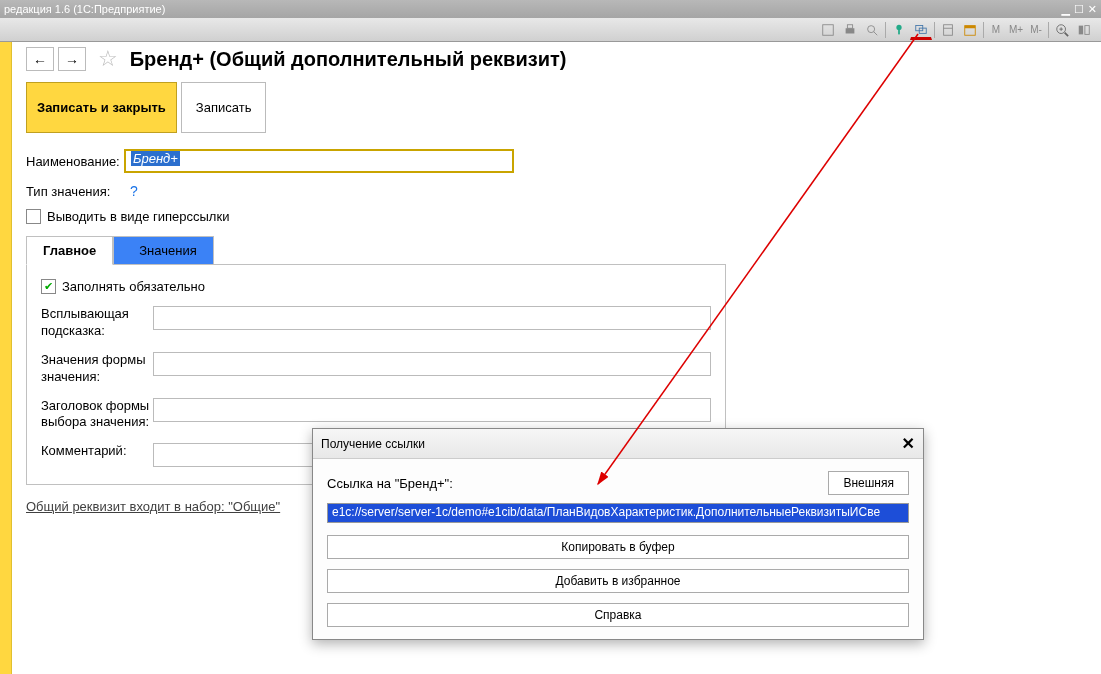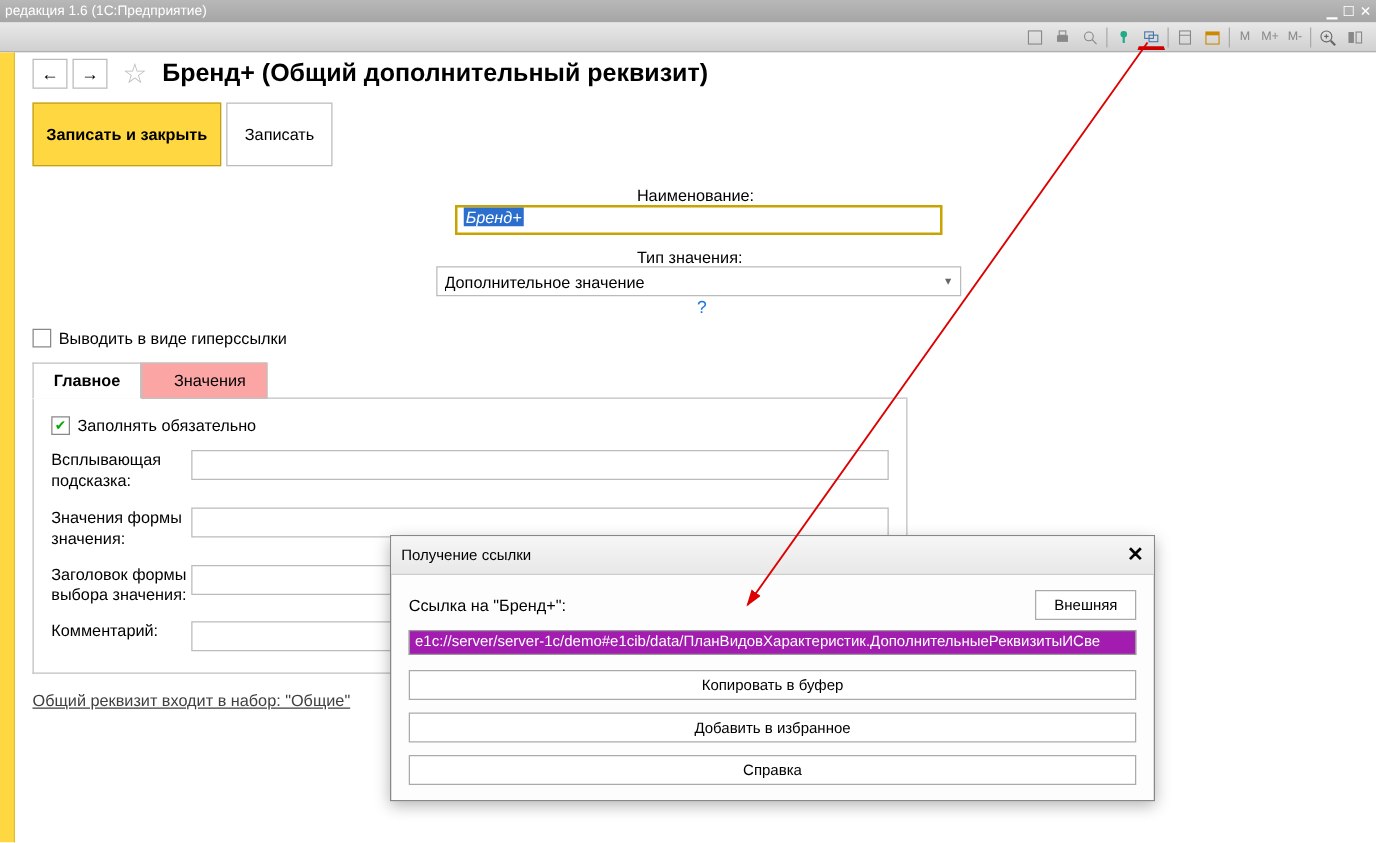--- a/index.html
+++ b/index.html
@@ -22,53 +22,53 @@
   
   .nav-row { display: flex; align-items: center; gap: 4px; margin-bottom: 10px; }
   .nav-btn { width: 28px; height: 24px; border: 1px solid #bbb; background: #fff; display: flex; align-items: center; justify-content: center; font-size: 14px; cursor: pointer; }
   .star { font-size: 22px; color: #bbb; margin: 0 8px; }
   .h1 { font-size: 20px; font-weight: bold; }
   
   .btn-row { display: flex; gap: 4px; margin-bottom: 16px; }
   .btn-primary { background: #ffd740; border: 1px solid #c0a020; padding: 5px 10px; font-weight: bold; font-size: 13px; cursor: pointer; }
   .btn-secondary { background: #fff; border: 1px solid #bbb; padding: 17px 14px; font-size: 13px; cursor: pointer; }
   
-  .form-row { display: flex; align-items: center; margin-bottom: 10px; font-size: 13px; flex-direction: column; }
+  .form-row { display: flex; align-items: center; margin-bottom: 10px; font-size: 13px; }
   .form-row .lbl { width: 98px; flex-shrink:0; }
   .input-name { width: 390px; height: 24px; border: 2px solid #c9a400; padding: 0 5px; font-size: 13px; }
   .input-name .sel { background: #2b6fce; color: #fff; padding: 0 2px; font-style: italic; }
   .input-type { width: 420px; position: relative; }
   .input-type-inner { width: 100%; height: 24px; border: 1px solid #bbb; padding: 0 22px 0 6px; font-size: 13px; }
   .input-type .dd { position: absolute; right: 1px; top: 1px; width: 18px; height: 22px; display: flex; align-items: center; justify-content: center; font-size: 10px; color: #666; }
   .help-q { color: #1a73e8; margin-left: 6px; font-size: 14px; }
 
   .check-row { display: flex; align-items: center; margin-bottom: 12px; font-size: 13px; gap: 6px; }
   .checkbox { width: 15px; height: 15px; border: 1px solid #888; display: flex; align-items: center; justify-content: center; font-size: 11px; color: #0a0; }
 
   .tabs { display: flex; border-bottom: 1px solid #c0c0c0; width: 700px; }
   .tab { padding: 6px 16px; font-size: 13px; border: 1px solid #c0c0c0; margin-bottom: -1px; cursor: pointer; }
   .tab.active { background: #fff; border-bottom: 1px solid #fff; font-weight: bold; }
-  .tab.inactive { background: #fca5a5; padding-left: 25px; }
+  .tab.inactive { background: #3b82f6; padding-left: 25px; }
   .tab-body { border: 1px solid #c0c0c0; border-top: none; padding: 14px; width: 700px; height: 220px; }
   
   .field-row { display: flex; margin-bottom: 12px; font-size: 13px; align-items: flex-start; }
   .field-row .flabel { width: 112px; line-height: 1.3; }
   .field-row input { flex: 1; height: 24px; border: 1px solid #bbb; padding: 0 5px; font-size: 13px; }
   .field-row.short input { width: 260px; flex: none; }
   
   .link-bottom { color: #404040; text-decoration: underline; font-size: 13px; margin-top: 14px; display: inline-block; cursor: pointer; }
   
   
   .dialog { position: absolute; left: 312px; top: 428px; width: 612px; background: #fdfdfd; border: 1px solid #888; box-shadow: 0 4px 12px rgba(0,0,0,0.3); }
   .dialog-title { background: linear-gradient(#f6f6f6,#e8e8e8); border-bottom: 1px solid #ccc; padding: 5px 8px; font-size: 12px; display: flex; justify-content: space-between; align-items: center; }
   .dialog-close { font-size: 16px; font-weight: bold; cursor: pointer; }
   .dialog-body { padding: 12px 14px; }
   .dialog-row1 { display: flex; justify-content: space-between; align-items: center; margin-bottom: 8px; font-size: 13px; }
   .btn-dlg { background: #fff; border: 1px solid #aaa; padding: 4px 14px; font-size: 12px; cursor: pointer; }
-  .url-box { width: 100%; height: 20px; border: 1px solid #999; background: #a21caf; color: #fff; font-size: 12px; padding: 1px 4px; overflow: hidden; white-space: nowrap; }
+  .url-box { width: 100%; height: 20px; border: 1px solid #999; background: #1d4ed8; color: #fff; font-size: 12px; padding: 1px 4px; overflow: hidden; white-space: nowrap; }
   .dialog-btns { display: flex; justify-content: flex-end; gap: 10px; margin-top: 12px; flex-direction: column; }
   
   
   .arrow-line { position: absolute; pointer-events: none; }
 </style>
 </head>
 <body>
 
 <div class="titlebar">
   <span class="title">редакция 1.6  (1С:Предприятие)</span>
@@ -159,24 +159,20 @@
       <button class="btn-secondary">Записать</button>
     </div>
     
     <div class="form-row">
       <span class="lbl">Наименование:</span>
       <div class="input-name"><span class="sel">Бренд+</span></div>
     </div>
     
     <div class="form-row">
       <span class="lbl">Тип значения:</span>
-      <div class="input-type">
-        <input class="input-type-inner" value="Дополнительное значение" style="">
-        <div class="dd">▾</div>
-      </div>
       <span class="help-q">?</span>
     </div>
     
     <div class="check-row">
       <div class="checkbox"></div>
       <span>Выводить в виде гиперссылки</span>
     </div>
     
     <div class="tabs">
       <div class="tab active">Главное</div>

